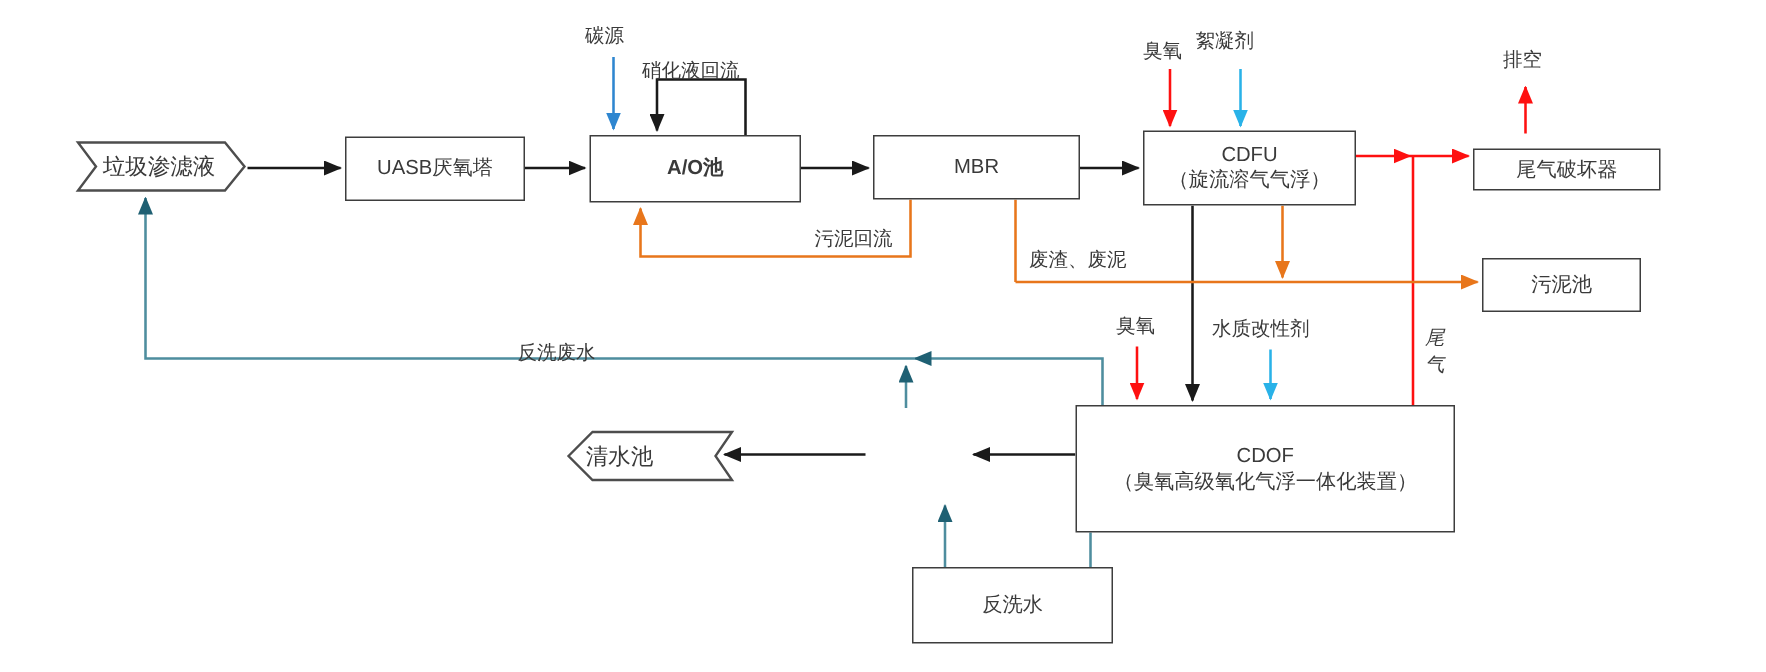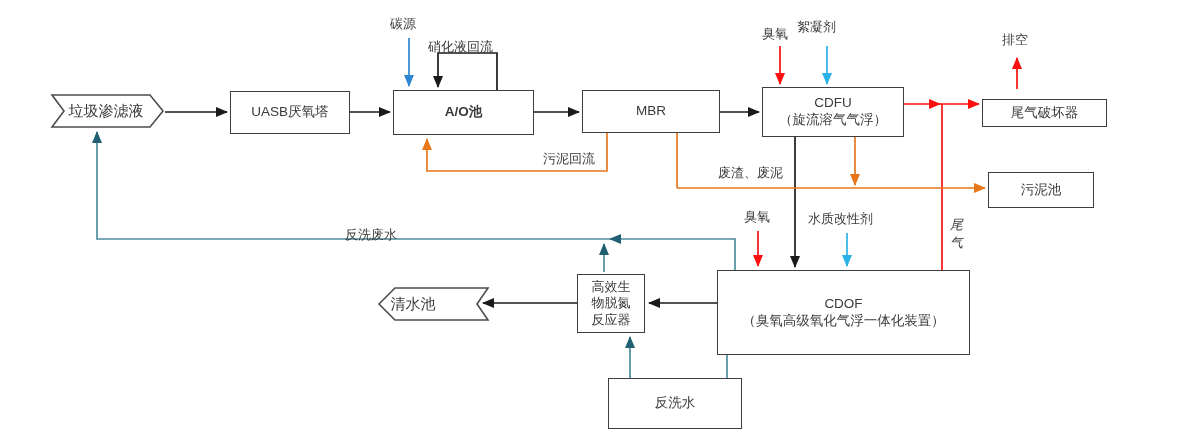--- a/index.html
+++ b/index.html
@@ -116,32 +116,27 @@
 
   <div class="node" style="left:982px;top:99px;width:125px;height:28px;">尾气破坏器</div>
 
   <div class="node" style="left:988px;top:172px;width:106px;height:36px;">污泥池</div>
 
   <div class="node" style="left:717px;top:270px;width:253px;height:85px;">
     <span>CDOF</span>
     <span>（臭氧高级氧化气浮一体化装置）</span>
   </div>
 
-  <div class="node" style="left:577px;top:274px;width:68px;height:59px;font-size:13px;">
-    <span>高效生</span>
-    <span>物脱氮</span>
-    <span>反应器</span>
-  </div>
 
   <div class="node" style="left:608px;top:378px;width:134px;height:51px;">反洗水</div>
 
   <div class="lbl" style="left:390px;top:17px;">碳源</div>
   <div class="lbl" style="left:428px;top:40px;">硝化液回流</div>
   <div class="lbl" style="left:543px;top:152px;">污泥回流</div>
-  <div class="lbl" style="left:678px;top:166px;padding-left:40px;">废渣、废泥</div>
+  <div class="lbl" style="left:646px;top:166px;padding-left:40px;">废渣、废泥</div>
   <div class="lbl" style="left:762px;top:27px;">臭氧</div>
   <div class="lbl" style="left:772px;top:20px;margin-left:25px;">絮凝剂</div>
   <div class="lbl" style="left:1002px;top:33px;">排空</div>
   <div class="lbl" style="left:744px;top:210px;">臭氧</div>
   <div class="lbl" style="left:808px;top:212px;">水质改性剂</div>
   <div class="lbl vert" style="left:950px;top:216px;">尾气</div>
   <div class="lbl" style="left:345px;top:218px;margin-top:10px;">反洗废水</div>
 
 </div>
 

